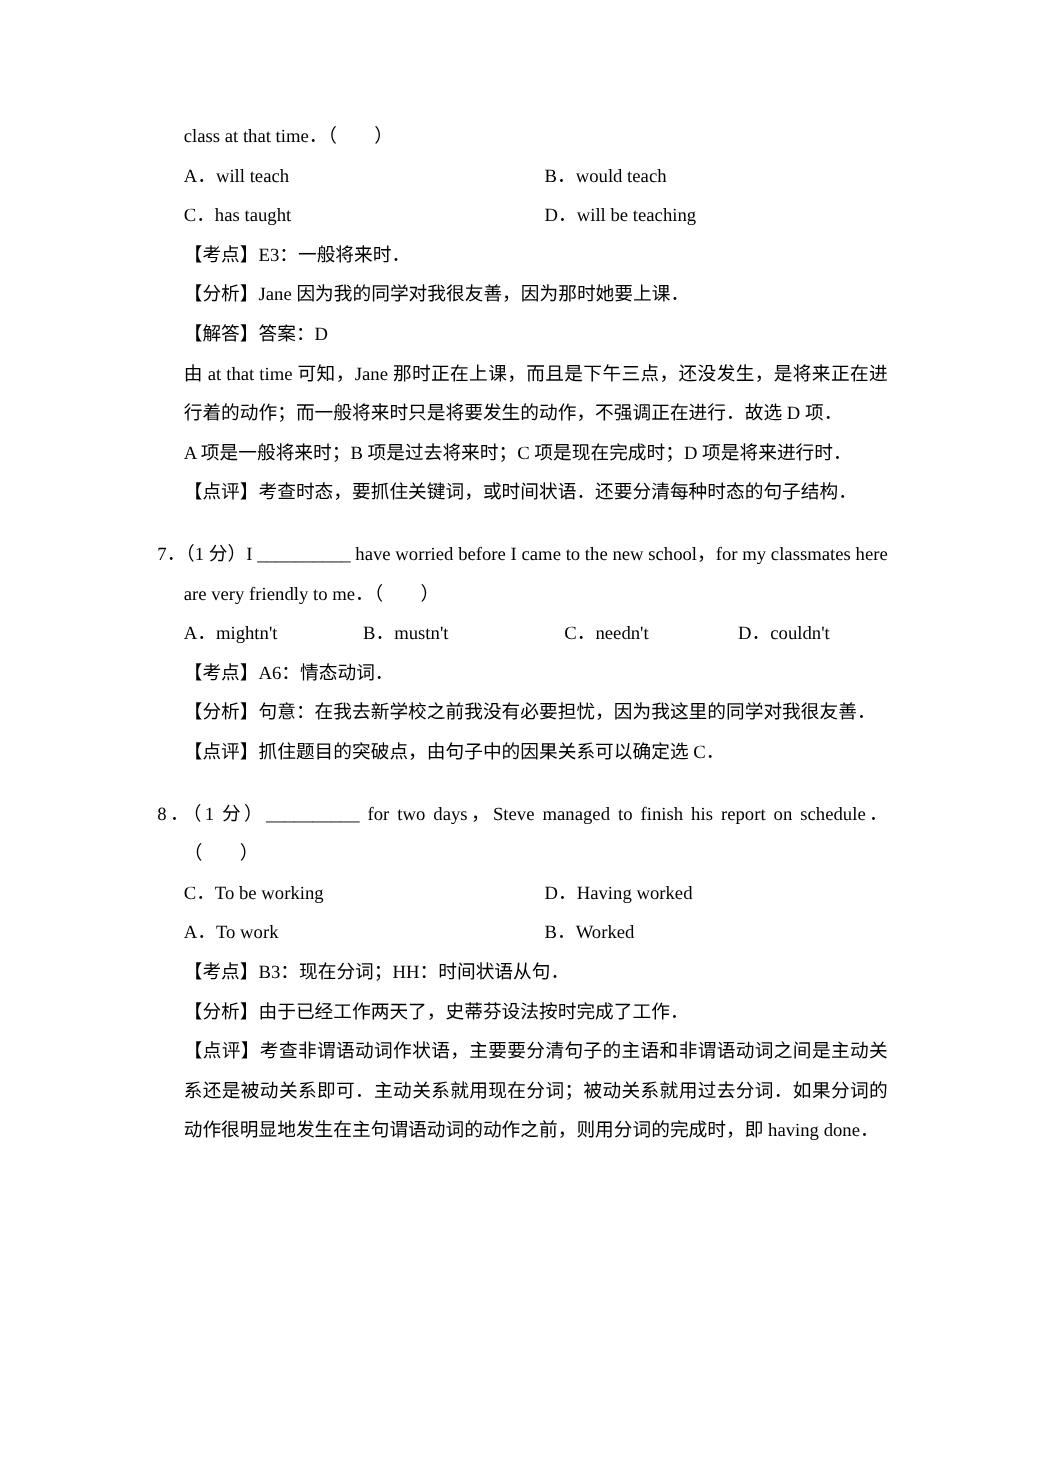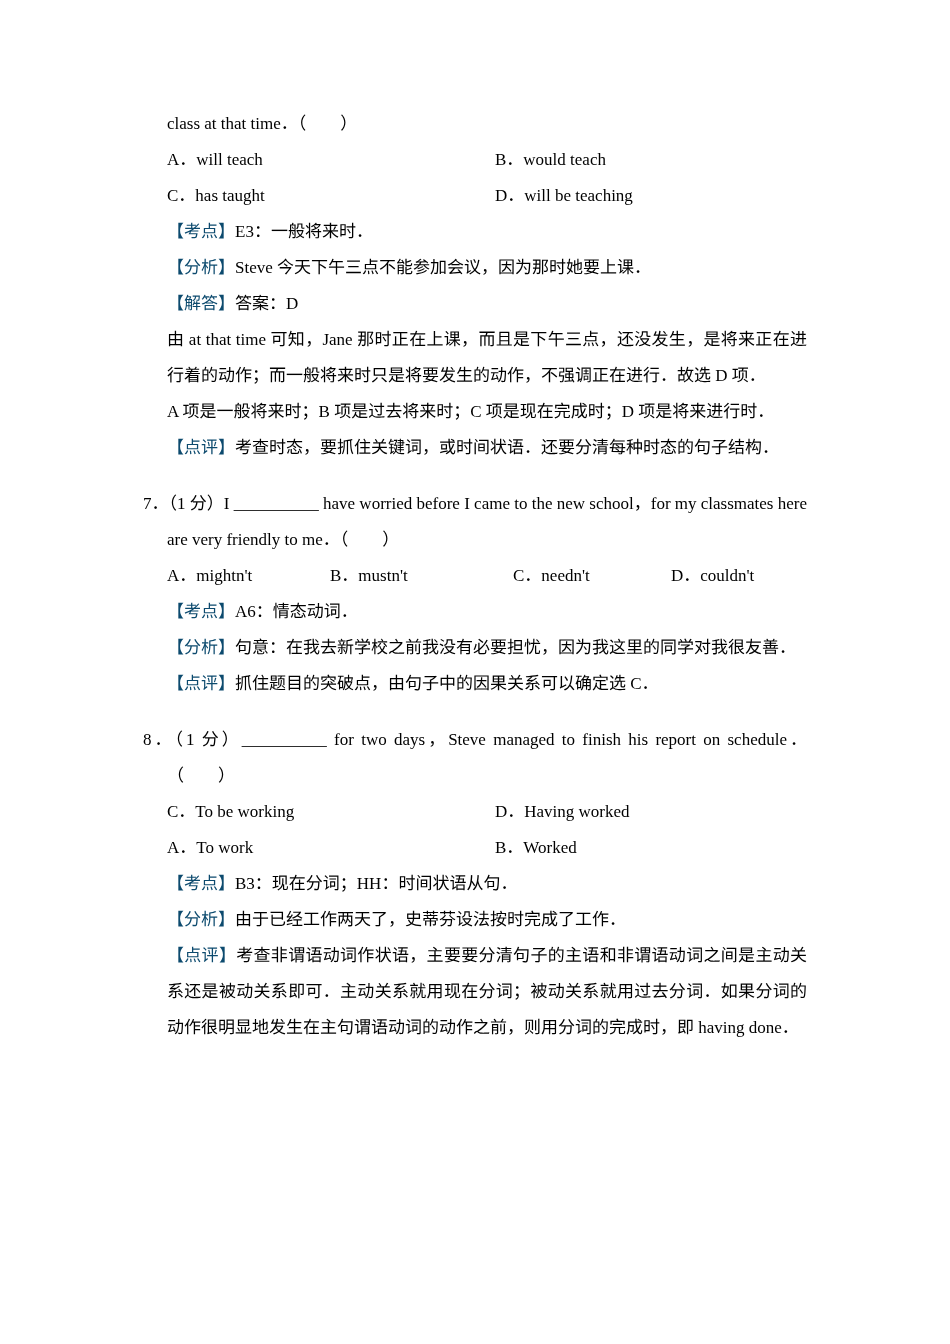--- a/index.html
+++ b/index.html
@@ -24,21 +24,21 @@
   }
   .ln {
     margin: 0;
     line-height: 36px;
     text-align: justify;
   }
   .indent { padding-left: 24px; }
   .hang { padding-left: 24px; text-indent: -24px; }
   .qgap { margin-top: 20px; }
   .stretch { text-align: justify; text-align-last: justify; }
-  .blue { color: #0c4a6e; }
+  .blue { color: #000000; }
   .optrow {
     display: flex;
     padding-left: 24px;
     line-height: 36px;
     margin: 0;
     align-items: flex-end;
   }
   .optrow .col2 { width: 328px; flex: none; }
   .optrow4 .w1 { width: 163px; flex: none; }
   .optrow4 .w2 { width: 167px; flex: none; }
@@ -64,21 +64,21 @@
       <p class="ln indent">class at that time．（　　）</p>
       <div class="optrow">
         <span class="col2">A．will teach</span>
         <span>B．would teach</span>
       </div>
       <div class="optrow">
         <span class="col2">C．has taught</span>
         <span>D．will be teaching</span>
       </div>
       <p class="ln indent"><span class="blue">【考点】</span><span>E3：一般将来时．</span></p>
-      <p class="ln indent"><span class="blue">【分析】</span><span>Steve 今天下午三点不能参加会议，因为那时她要上课．</span></p>
+      <p class="ln indent"><span class="blue">【分析】</span><span>Jane 因为我的同学对我很友善，因为那时她要上课．</span></p>
       <p class="ln indent"><span class="blue">【解答】</span><span>答案：D</span></p>
       <p class="ln indent">由 at that time 可知，Jane 那时正在上课，而且是下午三点，还没发生，是将来正在进行着的动作；而一般将来时只是将要发生的动作，不强调正在进行．故选 D 项．</p>
       <p class="ln indent">A 项是一般将来时；B 项是过去将来时；C 项是现在完成时；D 项是将来进行时．</p>
       <p class="ln indent"><span class="blue">【点评】</span><span>考查时态，要抓住关键词，或时间状语．还要分清每种时态的句子结构．</span></p>
     </section>
 
     <section>
       <p class="ln hang qgap"><span>7．（1 分）</span><span>I __________ have worried before I came to the new school，for my classmates here are very friendly to me．（　　）</span></p>
       <div class="optrow optrow4">
         <span class="w1">A．mightn't</span>

